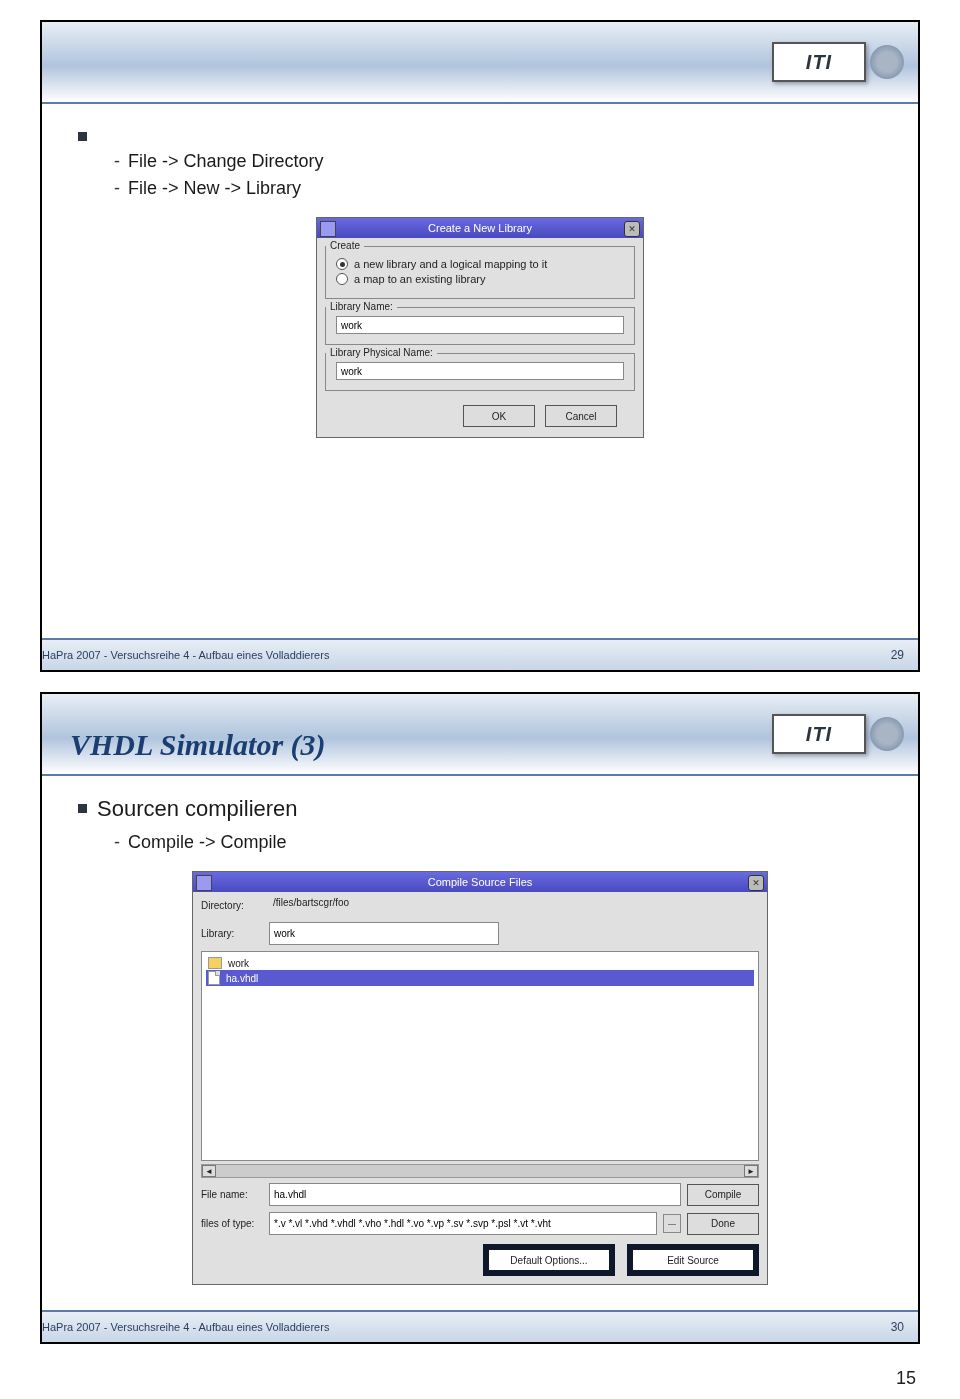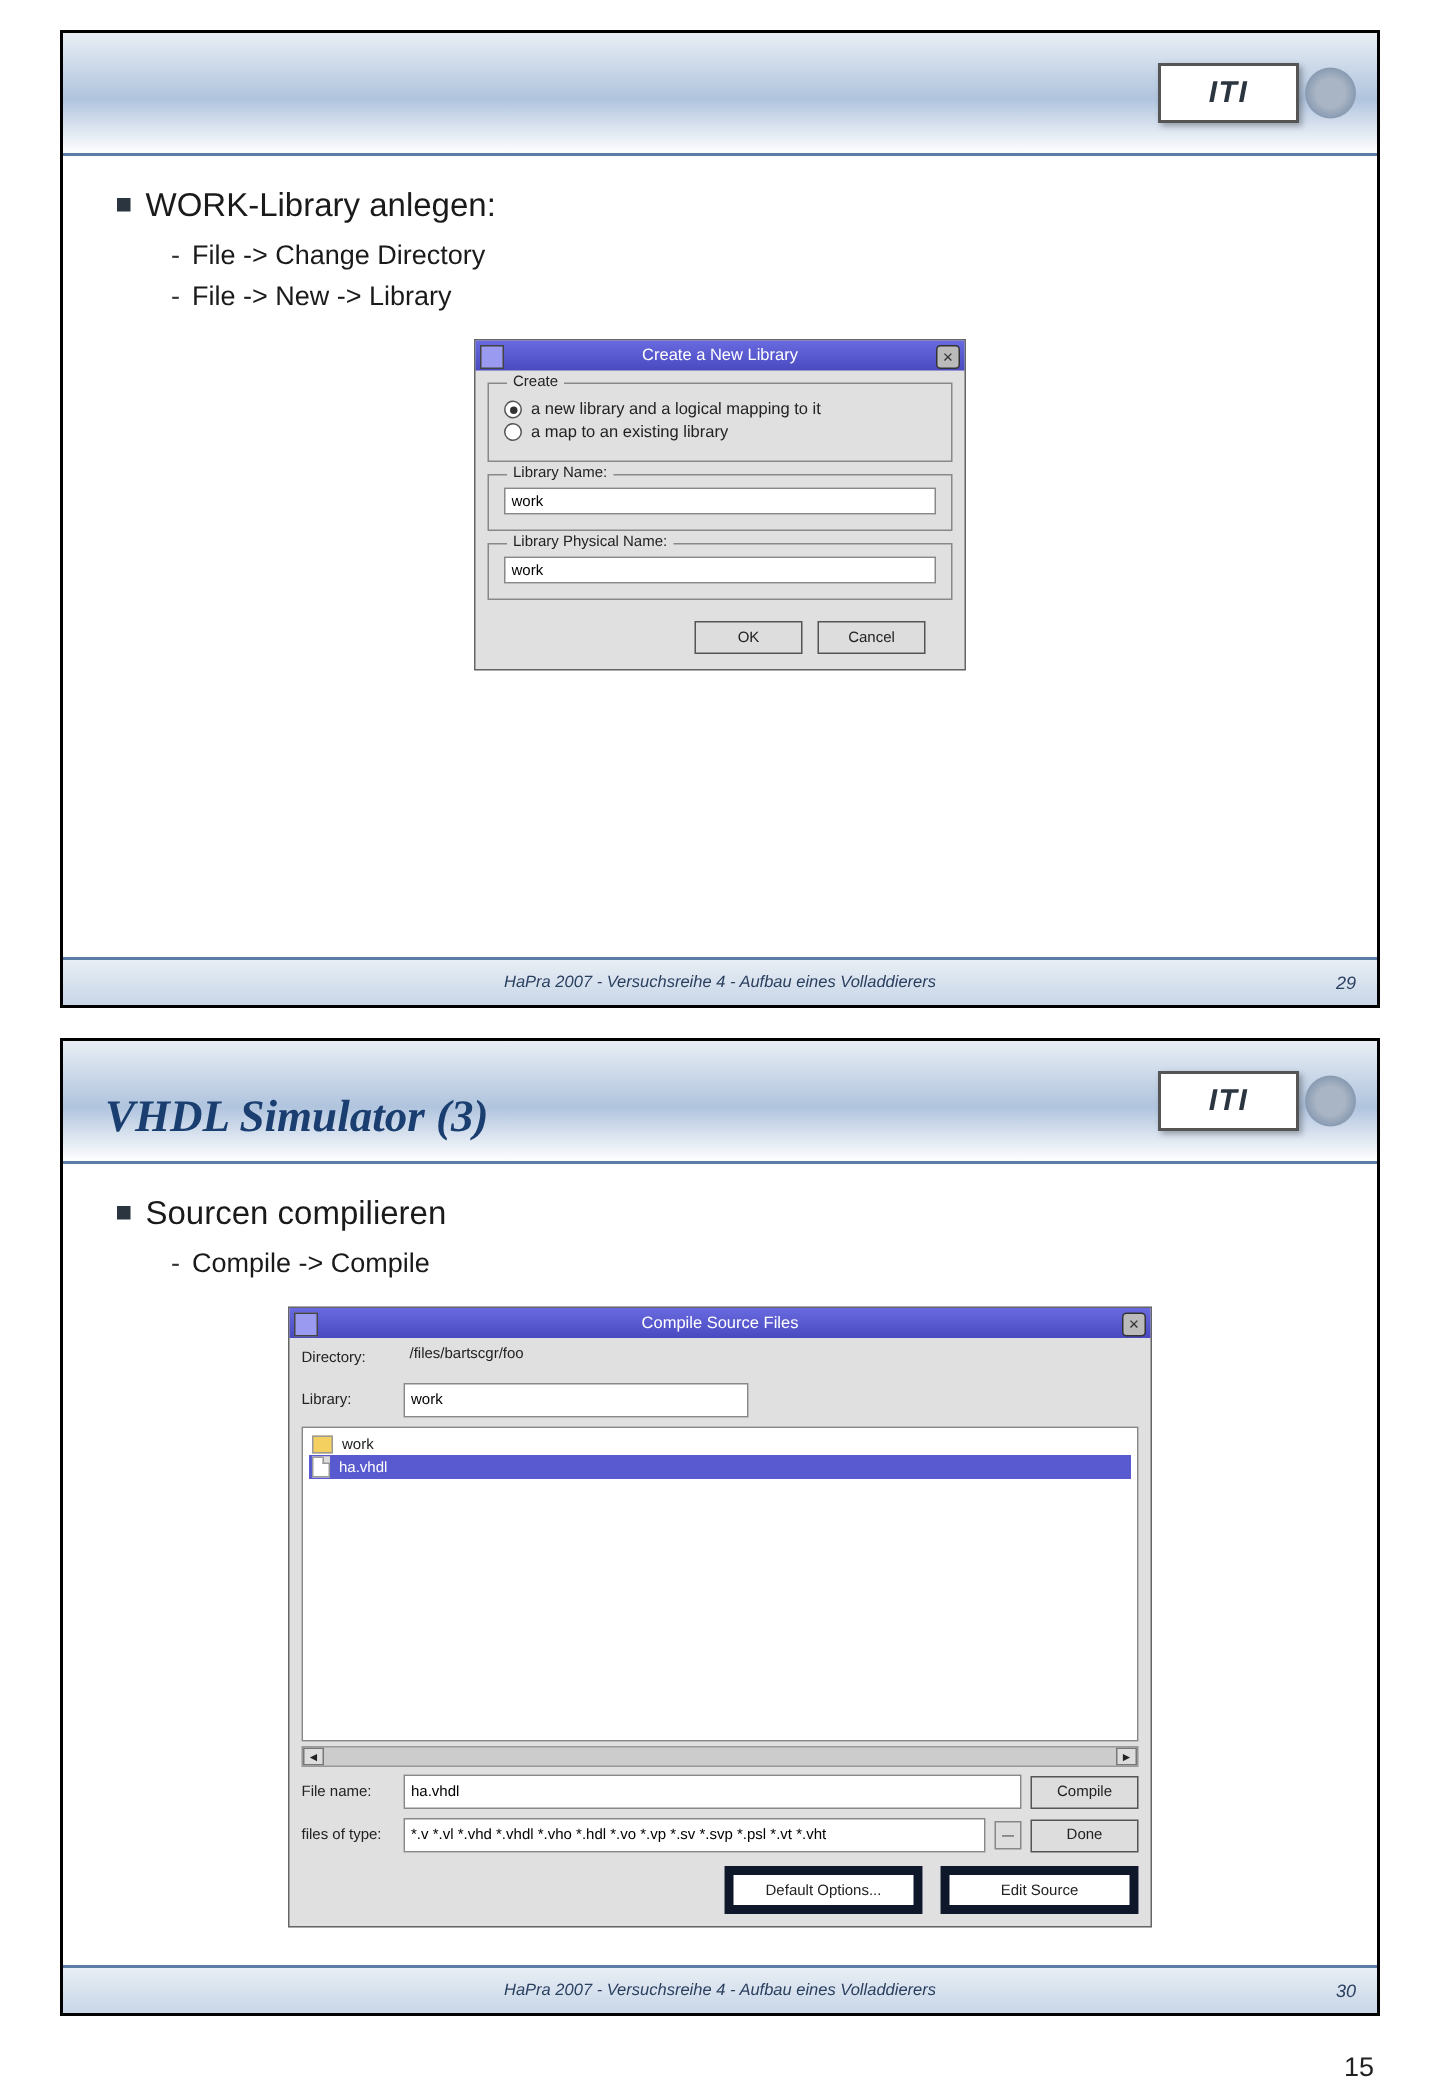--- a/index.html
+++ b/index.html
@@ -105,21 +105,21 @@
   .dlg-close{
     position:absolute;right:3px;top:3px;width:14px;height:14px;
     background:#bbb;border:1px solid #333;border-radius:3px;
     display:flex;align-items:center;justify-content:center;font-size:9px;color:#333;
   }
   .dlg-handle{position:absolute;left:3px;top:3px;width:14px;height:14px;
     background:#9a9af0;border:1px solid #444;}
   .groupbox{
     border:1px solid #888;margin:8px;padding:8px 10px 10px;position:relative;
   }
-  .grouplabel{position:absolute;top:-7px;left:12px;background:#e0e0e0;padding:0 4px;font-size:10px;}
+  .grouplabel{position:absolute;top:-7px;left:0;background:#e0e0e0;padding:0 4px;font-size:10px;}
   .radio-row{display:flex;align-items:center;gap:6px;margin:3px 0;}
   .radio{width:10px;height:10px;border-radius:50%;border:1px solid #555;background:#fff;display:flex;align-items:center;justify-content:center;}
   .radio.checked::after{content:"";width:5px;height:5px;background:#333;border-radius:50%;}
   .textin{width:100%;height:18px;background:#fff;border:1px solid #888;padding:2px 4px;box-sizing:border-box;font-size:10px;}
   .dlg-btnrow{display:flex;justify-content:flex-end;gap:10px;padding:6px 26px 10px;text-align:center;}
   .dlg-btn{
     min-width:54px;height:20px;border:1px solid #555;background:#ddd;
     display:flex;align-items:center;justify-content:center;font-size:10px;padding:0 8px;
   }
 
@@ -144,21 +144,21 @@
   .type-menu{width:16px;height:17px;border:1px solid #888;background:#ddd;display:flex;align-items:center;justify-content:center;font-size:8px;}
   .scrollbar-h{margin:0 8px 2px;height:12px;background:#ccc;border:1px solid #999;position:relative;}
   .scrollbar-h .arrow{position:absolute;top:0;width:12px;height:10px;background:#ddd;border:1px solid #777;display:flex;align-items:center;justify-content:center;font-size:8px;}
   .scrollbar-h .l{left:0;} .scrollbar-h .r{right:0;}
 
   
   .footer{
     position:absolute;left:0;right:0;bottom:0;height:30px;
     background: linear-gradient(to bottom,#e8eef4 0%, #c8d6e8 100%);
     border-top: 2px solid #5a7ca5;
-    display:flex;align-items:center;justify-content:center;font-style:italic;
+    display:flex;align-items:center;
   }
   .footer-text{font-size:11px;color:#2b4060;}
   .footer-num{position:absolute;right:14px;font-size:12px;color:#2b4060;}
 
   .pagenum-outer{
     text-align:right;padding:4px 44px 20px 0;font-size:18px;color:#222;
   }
 </style>
 </head>
 <body>
@@ -166,21 +166,20 @@
 <div class="slide">
   <div class="header">
     <div class="logo">
       <div class="logo-text">ITI</div>
       <div class="logo-emblem"></div>
     </div>
   </div>
   <div class="body">
     <div class="bullet-row">
       <div class="square-bullet"></div>
-      <div class="bullet-text">WORK-Library anlegen:</div>
     </div>
     <div class="sub-row">
       <div class="dash">-</div>
       <div class="sub-text">File -&gt; Change Directory</div>
     </div>
     <div class="sub-row">
       <div class="dash">-</div>
       <div class="sub-text">File -&gt; New -&gt; Library</div>
     </div>
 

